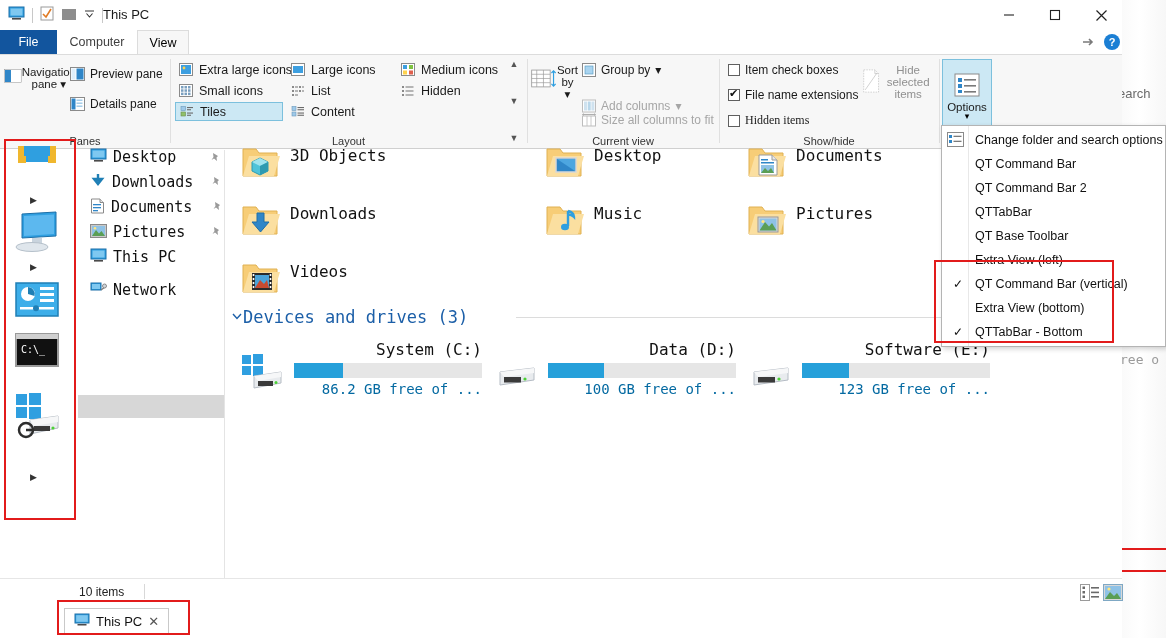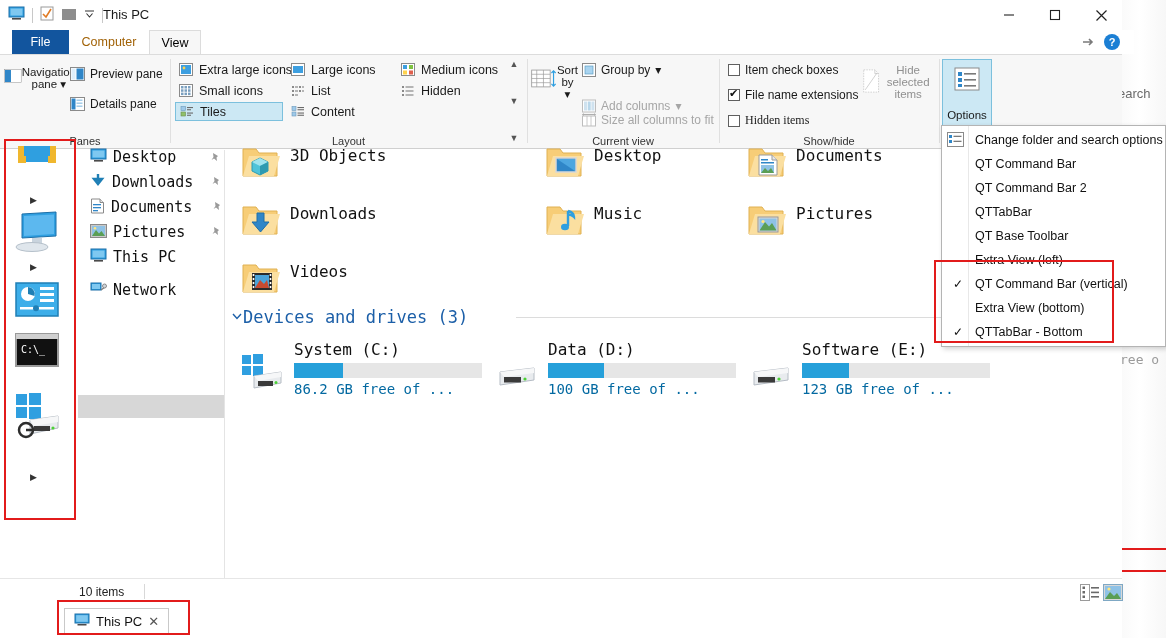--- a/index.html
+++ b/index.html
@@ -24,23 +24,23 @@
 
   
   #titlebar { position:absolute; left:0; top:0; width:1122px; height:30px; background:#fff; }
   #qat { position:absolute; left:8px; top:6px; display:flex; align-items:center; gap:7px; }
   .qat-sep { width:1px; height:15px; background:#c8c8c8; }
   #win-title { position:absolute; left:103px; top:7px; font-size:13px; color:#1a1a1a; }
   .winbtn { position:absolute; top:0; width:46px; height:30px; display:flex; align-items:center; justify-content:center; }
   #btn-min { left:986px; } #btn-max { left:1032px; } #btn-close { left:1078px; }
 
   
-  #tabstrip { position:absolute; left:0; top:30px; width:1122px; height:24px; background:#fff;margin-left:12px; }
+  #tabstrip { position:absolute; left:0; top:30px; width:1122px; height:24px; background:#fff; }
   .rtab { position:absolute; top:0; height:24px; display:flex; align-items:center; justify-content:center;
-    font-size:12.5px; color:#a16207; }
+    font-size:12.5px; color:#404040; }
   #tab-file { left:0; width:57px; background:#12559e; color:#fff; }
   #tab-computer { left:57px; width:80px; }
   #tab-view { left:137px; width:52px; background:#f7f7f7; border:1px solid #dcdcdc; border-bottom:none; color:#000; }
   #ribbon-pin { position:absolute; left:1081px; top:35px; width:14px; height:14px; }
   #help-btn { position:absolute; left:1104px; top:34px; width:16px; height:16px; border-radius:50%;
     background:#1b7fd4; color:#fff; font-size:11px; font-weight:bold; display:flex; align-items:center; justify-content:center; }
 
   
   #ribbon { position:absolute; left:0; top:54px; width:1122px; height:95px;
     background:#f7f7f7; border-top:1px solid #dcdcdc; border-bottom:1px solid #d0d0d0; }
@@ -60,37 +60,37 @@
   .chk { width:12px; height:12px; border:1px solid #5f5f5f; background:#fff; display:inline-block;
     position:relative; flex:none; }
   .chk.on::after { content:"✔"; position:absolute; left:0px; top:-3px; font-size:11px; color:#111; }
 
   #layout-scroll { position:absolute; right:4px; top:4px; width:16px; height:84px;
     display:flex; flex-direction:column; justify-content:space-between; align-items:center;
     color:#555; font-size:9px; }
 
   #options-btn { position:absolute; left:942px; top:4px; width:50px; height:82px;
     background:#cce8f4; border:1px solid #7cc0dd; display:flex; flex-direction:column;
-    align-items:center; justify-content:space-between; padding-top:6px; }
+    align-items:center; justify-content:flex-start; padding-top:12px; }
 
   
   #navpane { position:absolute; left:0; top:150px; width:225px; height:428px; background:#fff;
     border-right:1px solid #e4e4e4; }
   #vbar { position:absolute; left:6px; top:0px; width:62px; }
   .vbar-icon { position:absolute; left:6px; width:50px; height:44px; }
   .vbar-arrow { position:absolute; left:24px; width:10px; height:10px; font-size:9px; color:#333; }
 
   .nav-item { position:absolute; left:90px; display:flex; align-items:center; gap:6px;
     font-size:15px; white-space:nowrap; height:24px; }
   .nav-item .nav-lbl { font-family:"DejaVu Sans Mono","Liberation Mono", monospace; font-size:15px; color:#111; }
   .nav-pin { position:absolute; width:11px; height:11px; }
   #nav-thispc { position:absolute; left:78px; top:245px; width:146px; height:23px; background:#d7d7d7; }
 
   
-  #content { position:absolute; left:226px; top:150px; width:896px; height:428px; background:#fff; }
+  #content { position:absolute; left:226px; top:150px; width:896px; height:428px; background:#fff;text-align:right; }
   .tile { position:absolute; display:flex; align-items:flex-start; gap:10px; }
   .tile-lbl { font-family:"DejaVu Sans Mono","Liberation Mono", monospace; font-size:16px; color:#111;
     margin-top:4px; white-space:nowrap; }
 
   #dd-header { position:absolute; left:5px; top:157px; display:flex; align-items:center; gap:0; }
   #dd-title { font-family:"DejaVu Sans Mono","Liberation Mono", monospace; font-size:17px; color:#1c5fa8; white-space:nowrap; }
   #dd-rule { position:absolute; left:290px; top:167px; width:600px; height:1px; background:#dcdcdc; }
 
   .drive { position:absolute; display:flex; align-items:flex-start; gap:8px; }
   .drive-txt { display:flex; flex-direction:column; }

